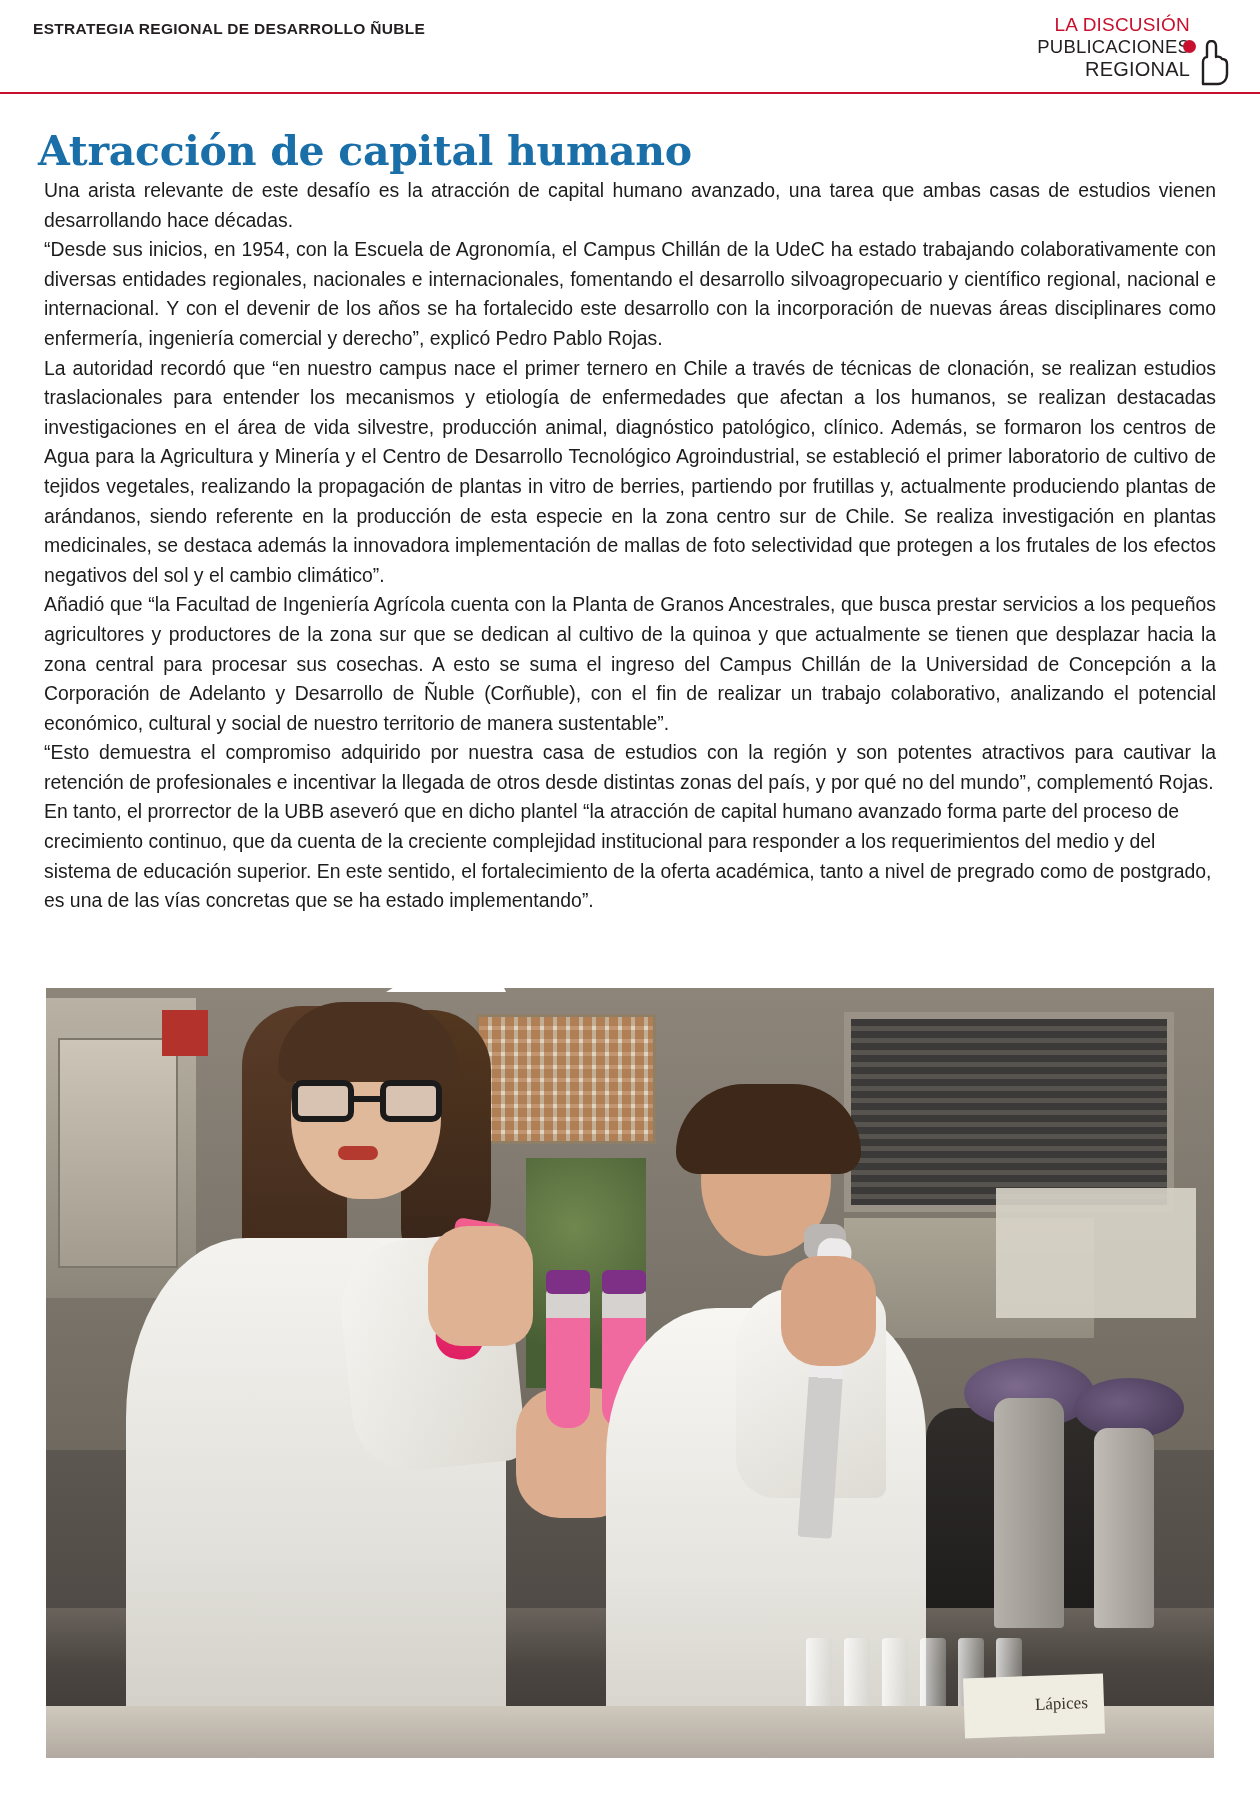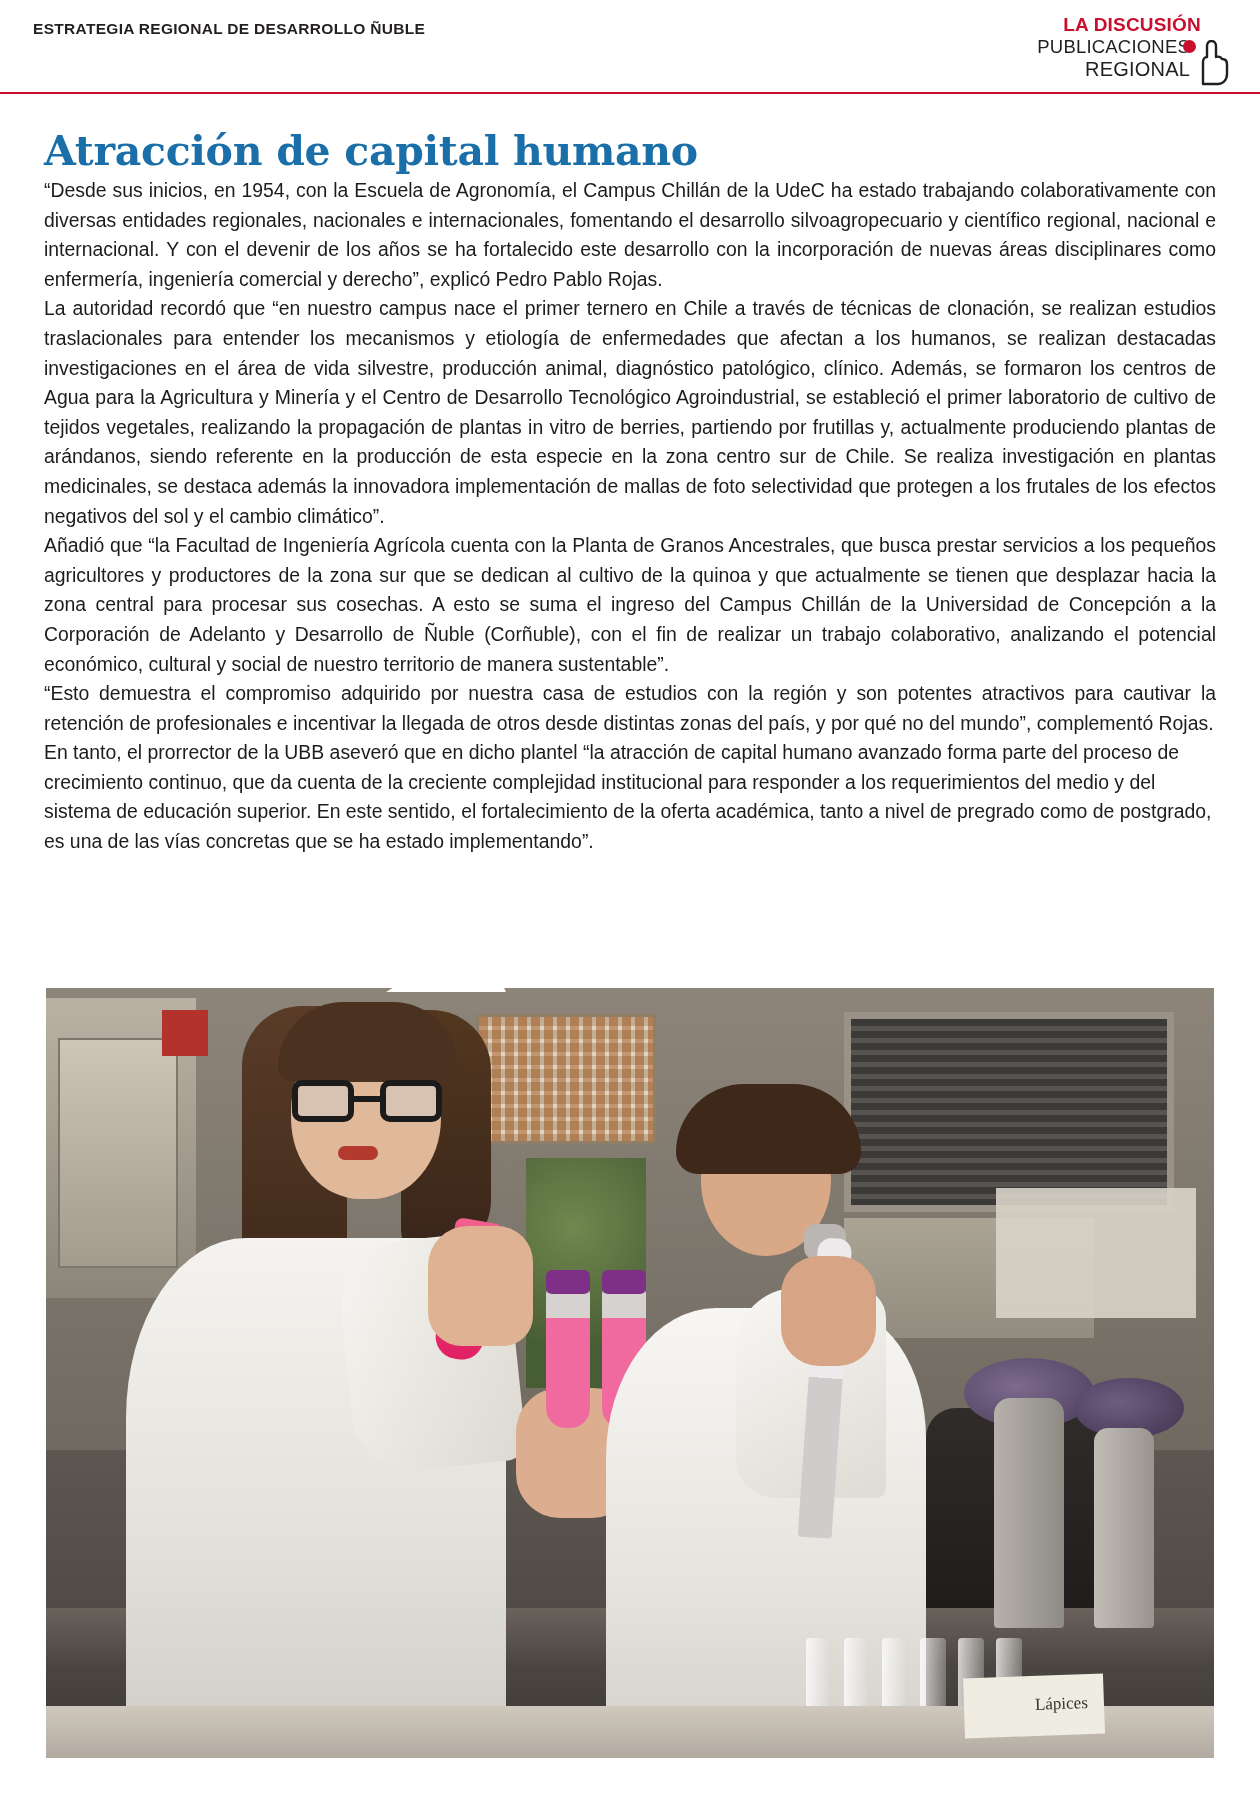--- a/index.html
+++ b/index.html
@@ -45,24 +45,24 @@
   
   .brand {
     position: absolute;
     right: 28px;
     top: 14px;
     width: 210px;
     height: 72px;
   }
   .brand-line1 {
     position: absolute;
-    right: 31px;
+    right: 42px;
     top: 0px;
     font-size: 19px;
-    font-weight: bold;
+    font-weight: normal;
     color: #c8102e;
     letter-spacing: 0.2px;
     white-space: nowrap;
     text-align: left;
   }
   .brand-line2 {
     position: absolute;
     right: 42px;
     top: 22px;
     font-size: 18.5px;
@@ -92,21 +92,21 @@
     top: 26px;
     width: 13px;
     height: 13px;
     border-radius: 50%;
     background: #c8102e;
   }
 
   
   .headline {
     position: absolute;
-    left: 44px;
+    left: 38px;
     top: 100px;
     width: 1000px;
     font-family: "DejaVu Serif", serif;
     font-weight: bold;
     font-size: 41px;
     color: #1b6fa8;
     letter-spacing: -0.3px;
   }
 
   
@@ -473,20 +473,21 @@
       </svg>
     </div>
   </div>
 
   <div class="header-rule"></div>
 </div>
 
 <h1 class="headline">Atracción de capital humano</h1>
 
 <div class="article-body">
+  <p class="hang">Una arista relevante de este desafío es la atracción de capital humano avanzado, una tarea que ambas casas de estudios vienen desarrollando hace décadas.</p>
   <p class="hang">“Desde sus inicios, en 1954, con la Escuela de Agronomía, el Campus Chillán de la UdeC ha estado trabajando colaborativamente con diversas entidades regionales, nacionales e internacionales, fomentando el desarrollo silvoagropecuario y científico regional, nacional e internacional. Y con el devenir de los años se ha fortalecido este desarrollo con la incorporación de nuevas áreas disciplinares como enfermería, ingeniería comercial y derecho”, explicó Pedro Pablo Rojas.</p>
   <p class="hang">La autoridad recordó que “en nuestro campus nace el primer ternero en Chile a través de técnicas de clonación, se realizan estudios traslacionales para entender los mecanismos y etiología de enfermedades que afectan a los humanos, se realizan destacadas investigaciones en el área de vida silvestre, producción animal, diagnóstico patológico, clínico. Además, se formaron los centros de Agua para la Agricultura y Minería y el Centro de Desarrollo Tecnológico Agroindustrial, se estableció el primer laboratorio de cultivo de tejidos vegetales, realizando la propagación de plantas in vitro de berries, partiendo por frutillas y, actualmente produciendo plantas de arándanos, siendo referente en la producción de esta especie en la zona centro sur de Chile. Se realiza investigación en plantas medicinales, se destaca además la innovadora implementación de mallas de foto selectividad que protegen a los frutales de los efectos negativos del sol y el cambio climático”.</p>
   <p class="hang">Añadió que “la Facultad de Ingeniería Agrícola cuenta con la Planta de Granos Ancestrales, que busca prestar servicios a los pequeños agricultores y productores de la zona sur que se dedican al cultivo de la quinoa y que actualmente se tienen que desplazar hacia la zona central para procesar sus cosechas. A esto se suma el ingreso del Campus Chillán de la Universidad de Concepción a la Corporación de Adelanto y Desarrollo de Ñuble (Corñuble), con el fin de realizar un trabajo colaborativo, analizando el potencial económico, cultural y social de nuestro territorio de manera sustentable”.</p>
   <p class="hang">“Esto demuestra el compromiso adquirido por nuestra casa de estudios con la región y son potentes atractivos para cautivar la retención de profesionales e incentivar la llegada de otros desde distintas zonas del país, y por qué no del mundo”, complementó Rojas.</p>
   <p>En tanto, el prorrector de la UBB aseveró que en dicho plantel “la atracción de capital humano avanzado forma parte del proceso de crecimiento continuo, que da cuenta de la creciente complejidad institucional para responder a los requerimientos del medio y del sistema de educación superior. En este sentido, el fortalecimiento de la oferta académica, tanto a nivel de pregrado como de postgrado, es una de las vías concretas que se ha estado implementando”.</p>
 </div>
 
 <div class="photo-wrap">
   <div class="photo-flag"></div>
   <div class="photo">

